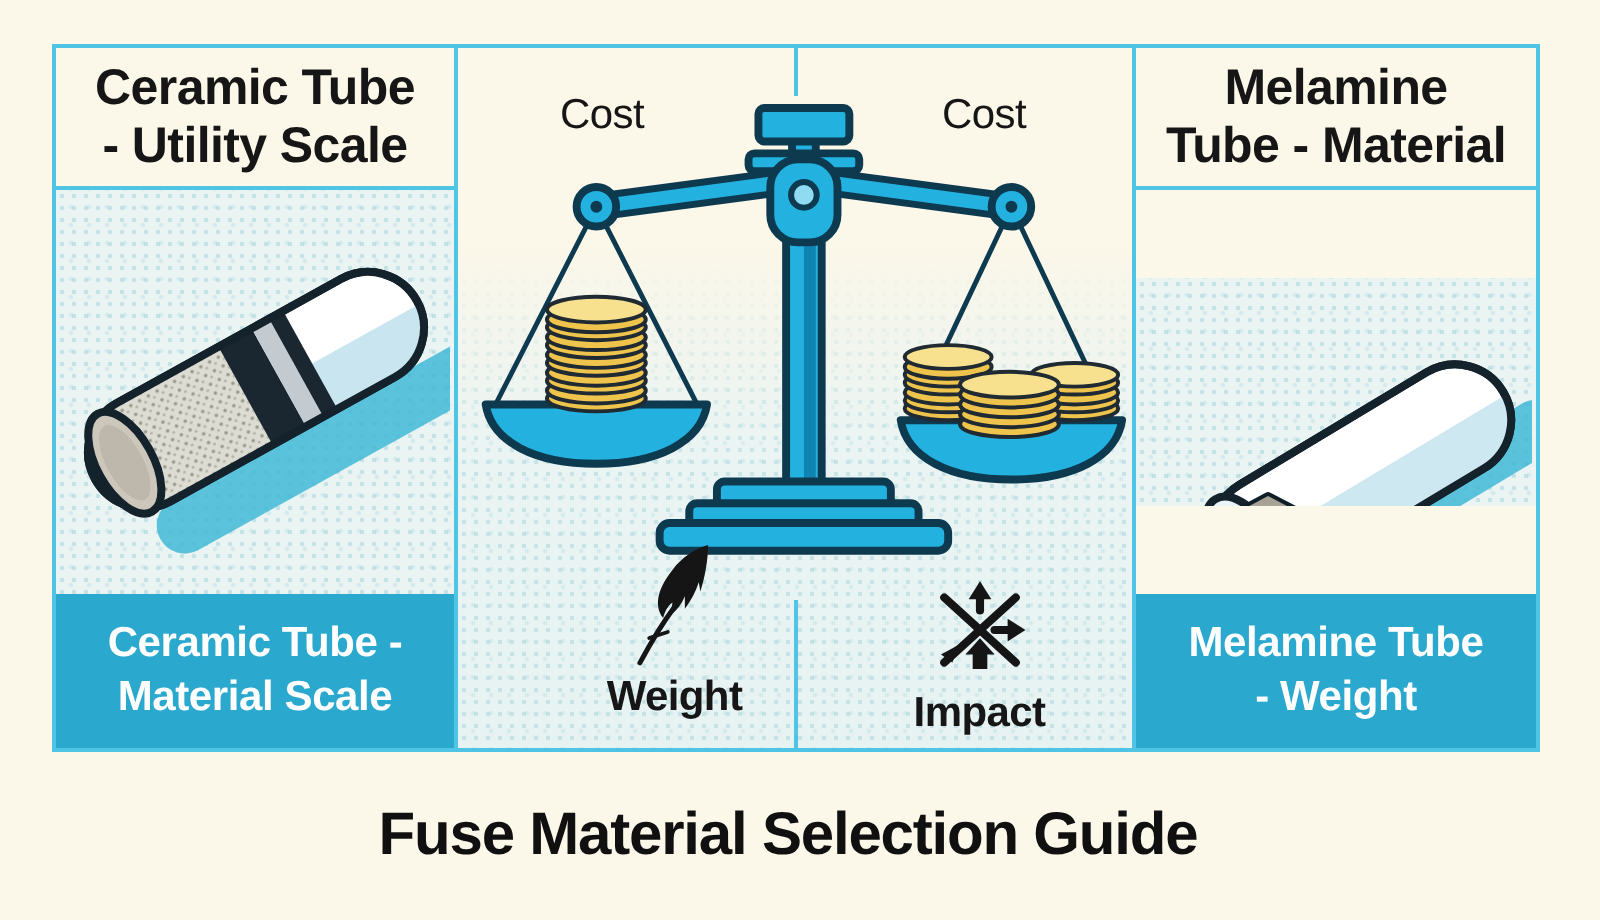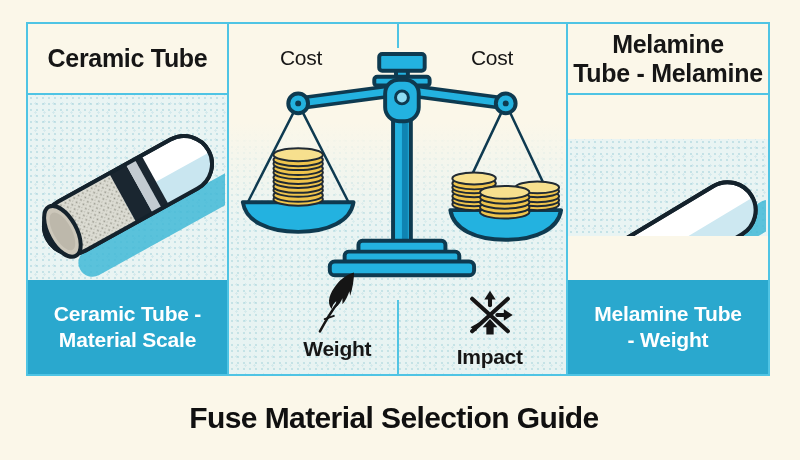--- a/index.html
+++ b/index.html
@@ -29,21 +29,21 @@
     flex:1;position:relative;overflow:hidden;
     background-color:#E9F4F3;
     background-image:
       radial-gradient(rgba(110,185,200,.30) 1px, transparent 1.3px),
       radial-gradient(rgba(140,200,214,.22) 1px, transparent 1.3px);
     background-size:6px 6px,9px 9px;
     background-position:0 0,3px 4px;
   }
   .panel-illus svg{position:absolute;left:0;top:0;}
   .panel-band{
-    height:94px;background:#2AA8CE;color:#FFFFFF;
+    height:77px;background:#2AA8CE;color:#FFFFFF;
     display:flex;flex-direction:column;justify-content:center;align-items:center;
     font-weight:bold;font-size:21px;line-height:1.25;text-align:center;letter-spacing:-0.2px;
   }
   
   .col-mid::after{
     content:"";position:absolute;left:0;top:0;right:0;bottom:0;pointer-events:none;
     background-image:
       radial-gradient(rgba(110,185,200,.28) 1px, transparent 1.3px),
       radial-gradient(rgba(140,200,214,.20) 1px, transparent 1.3px);
     background-size:6px 6px,9px 9px;background-position:0 0,3px 4px;
@@ -70,20 +70,21 @@
   }
 </style>
 </head>
 <body>
 
 <div class="frame">
 
   <div class="col col-left">
     <div class="panel-header">
       <span>Ceramic Tube</span>
+      <span>- Utility Scale</span>
     </div>
     <div class="panel-illus">
       <svg width="197" height="200" viewBox="0 0 197 200">
         <defs>
           <clipPath id="tubeL">
               <rect x="8" y="72" width="184" height="56" rx="28"></rect>
             </clipPath>
           <pattern id="speck" width="5" height="5" patternUnits="userSpaceOnUse">
             <rect width="5" height="5" fill="#DCDCD3"></rect>
             <circle cx="1.5" cy="1.5" r="0.9" fill="#97978C"></circle>
@@ -217,21 +218,21 @@
         </svg>
         <div class="mini-label">Impact</div>
       </div>
     </div>
     <div class="mid-divider"></div>
   </div>
 
   <div class="col col-right">
     <div class="panel-header">
       <span>Melamine</span>
-      <span>Tube - Melamine</span>
+      <span>Tube - Material</span>
     </div>
     <div class="panel-illus">
       <svg width="198" height="200" viewBox="0 0 198 200">
         <defs>
           <clipPath id="tubeR">
               <rect x="30" y="70" width="165" height="56" rx="28"></rect>
             </clipPath>
         </defs>
 
         <g transform="rotate(-31 115 98)">

